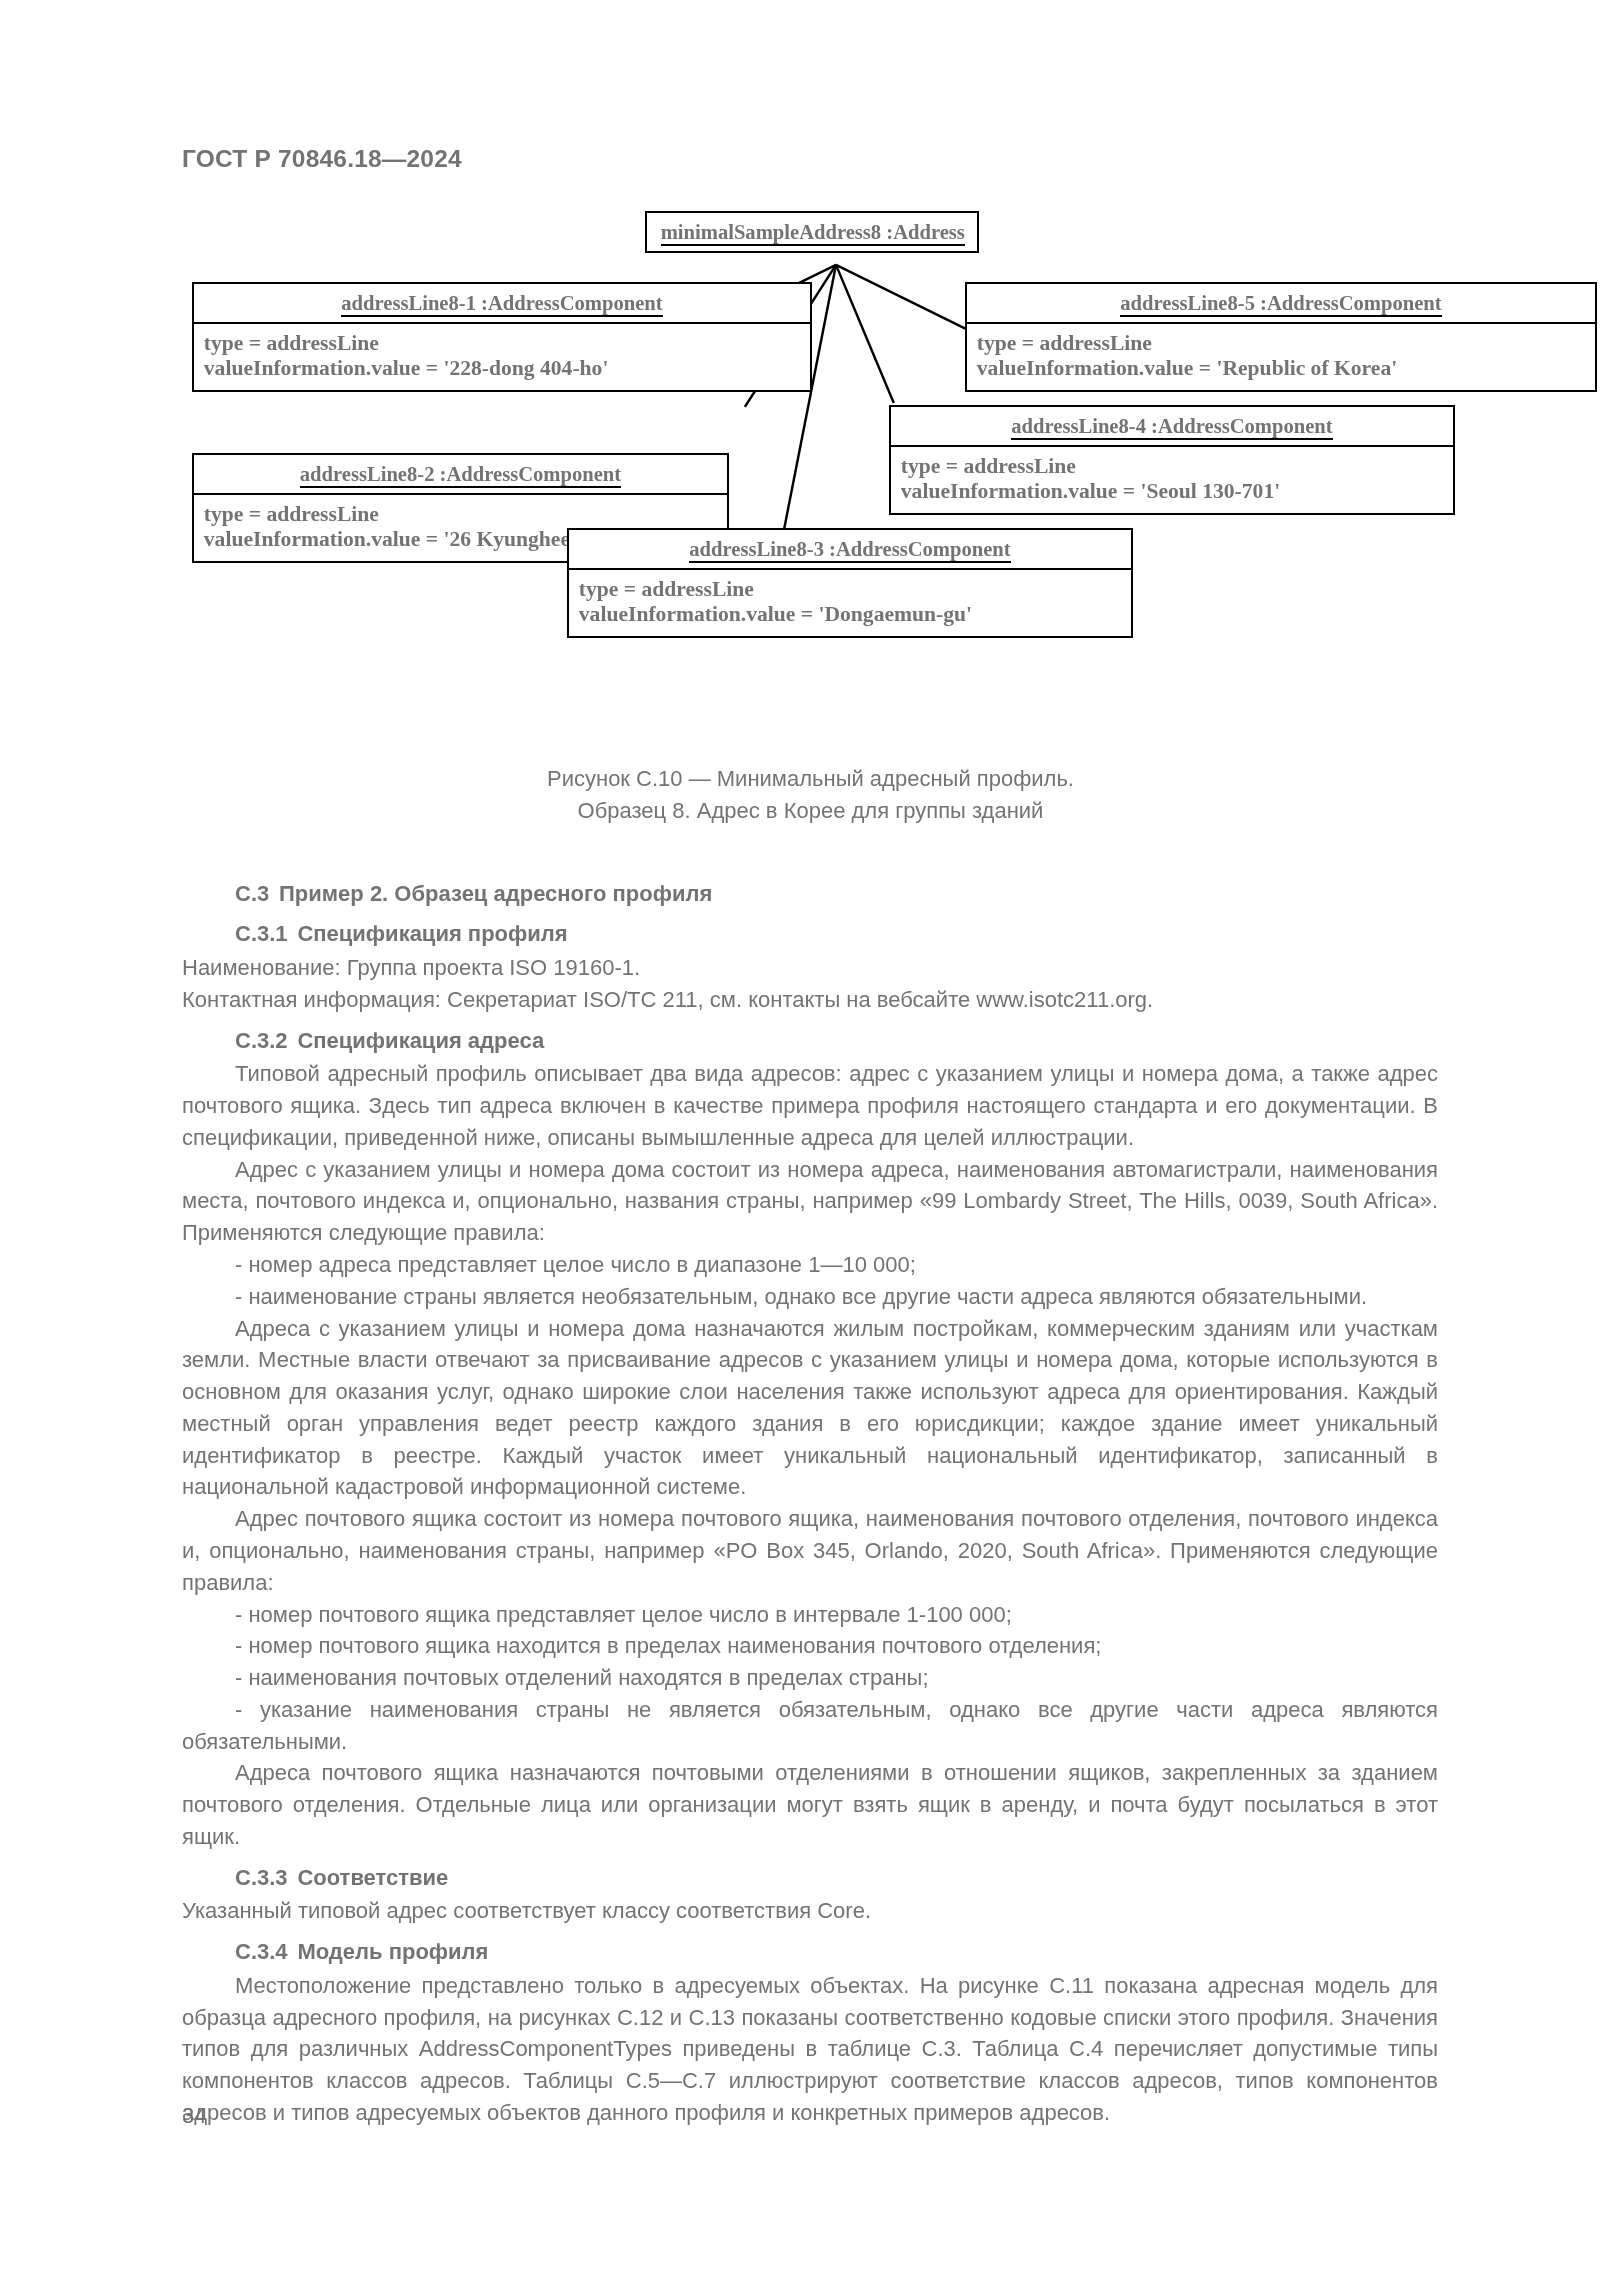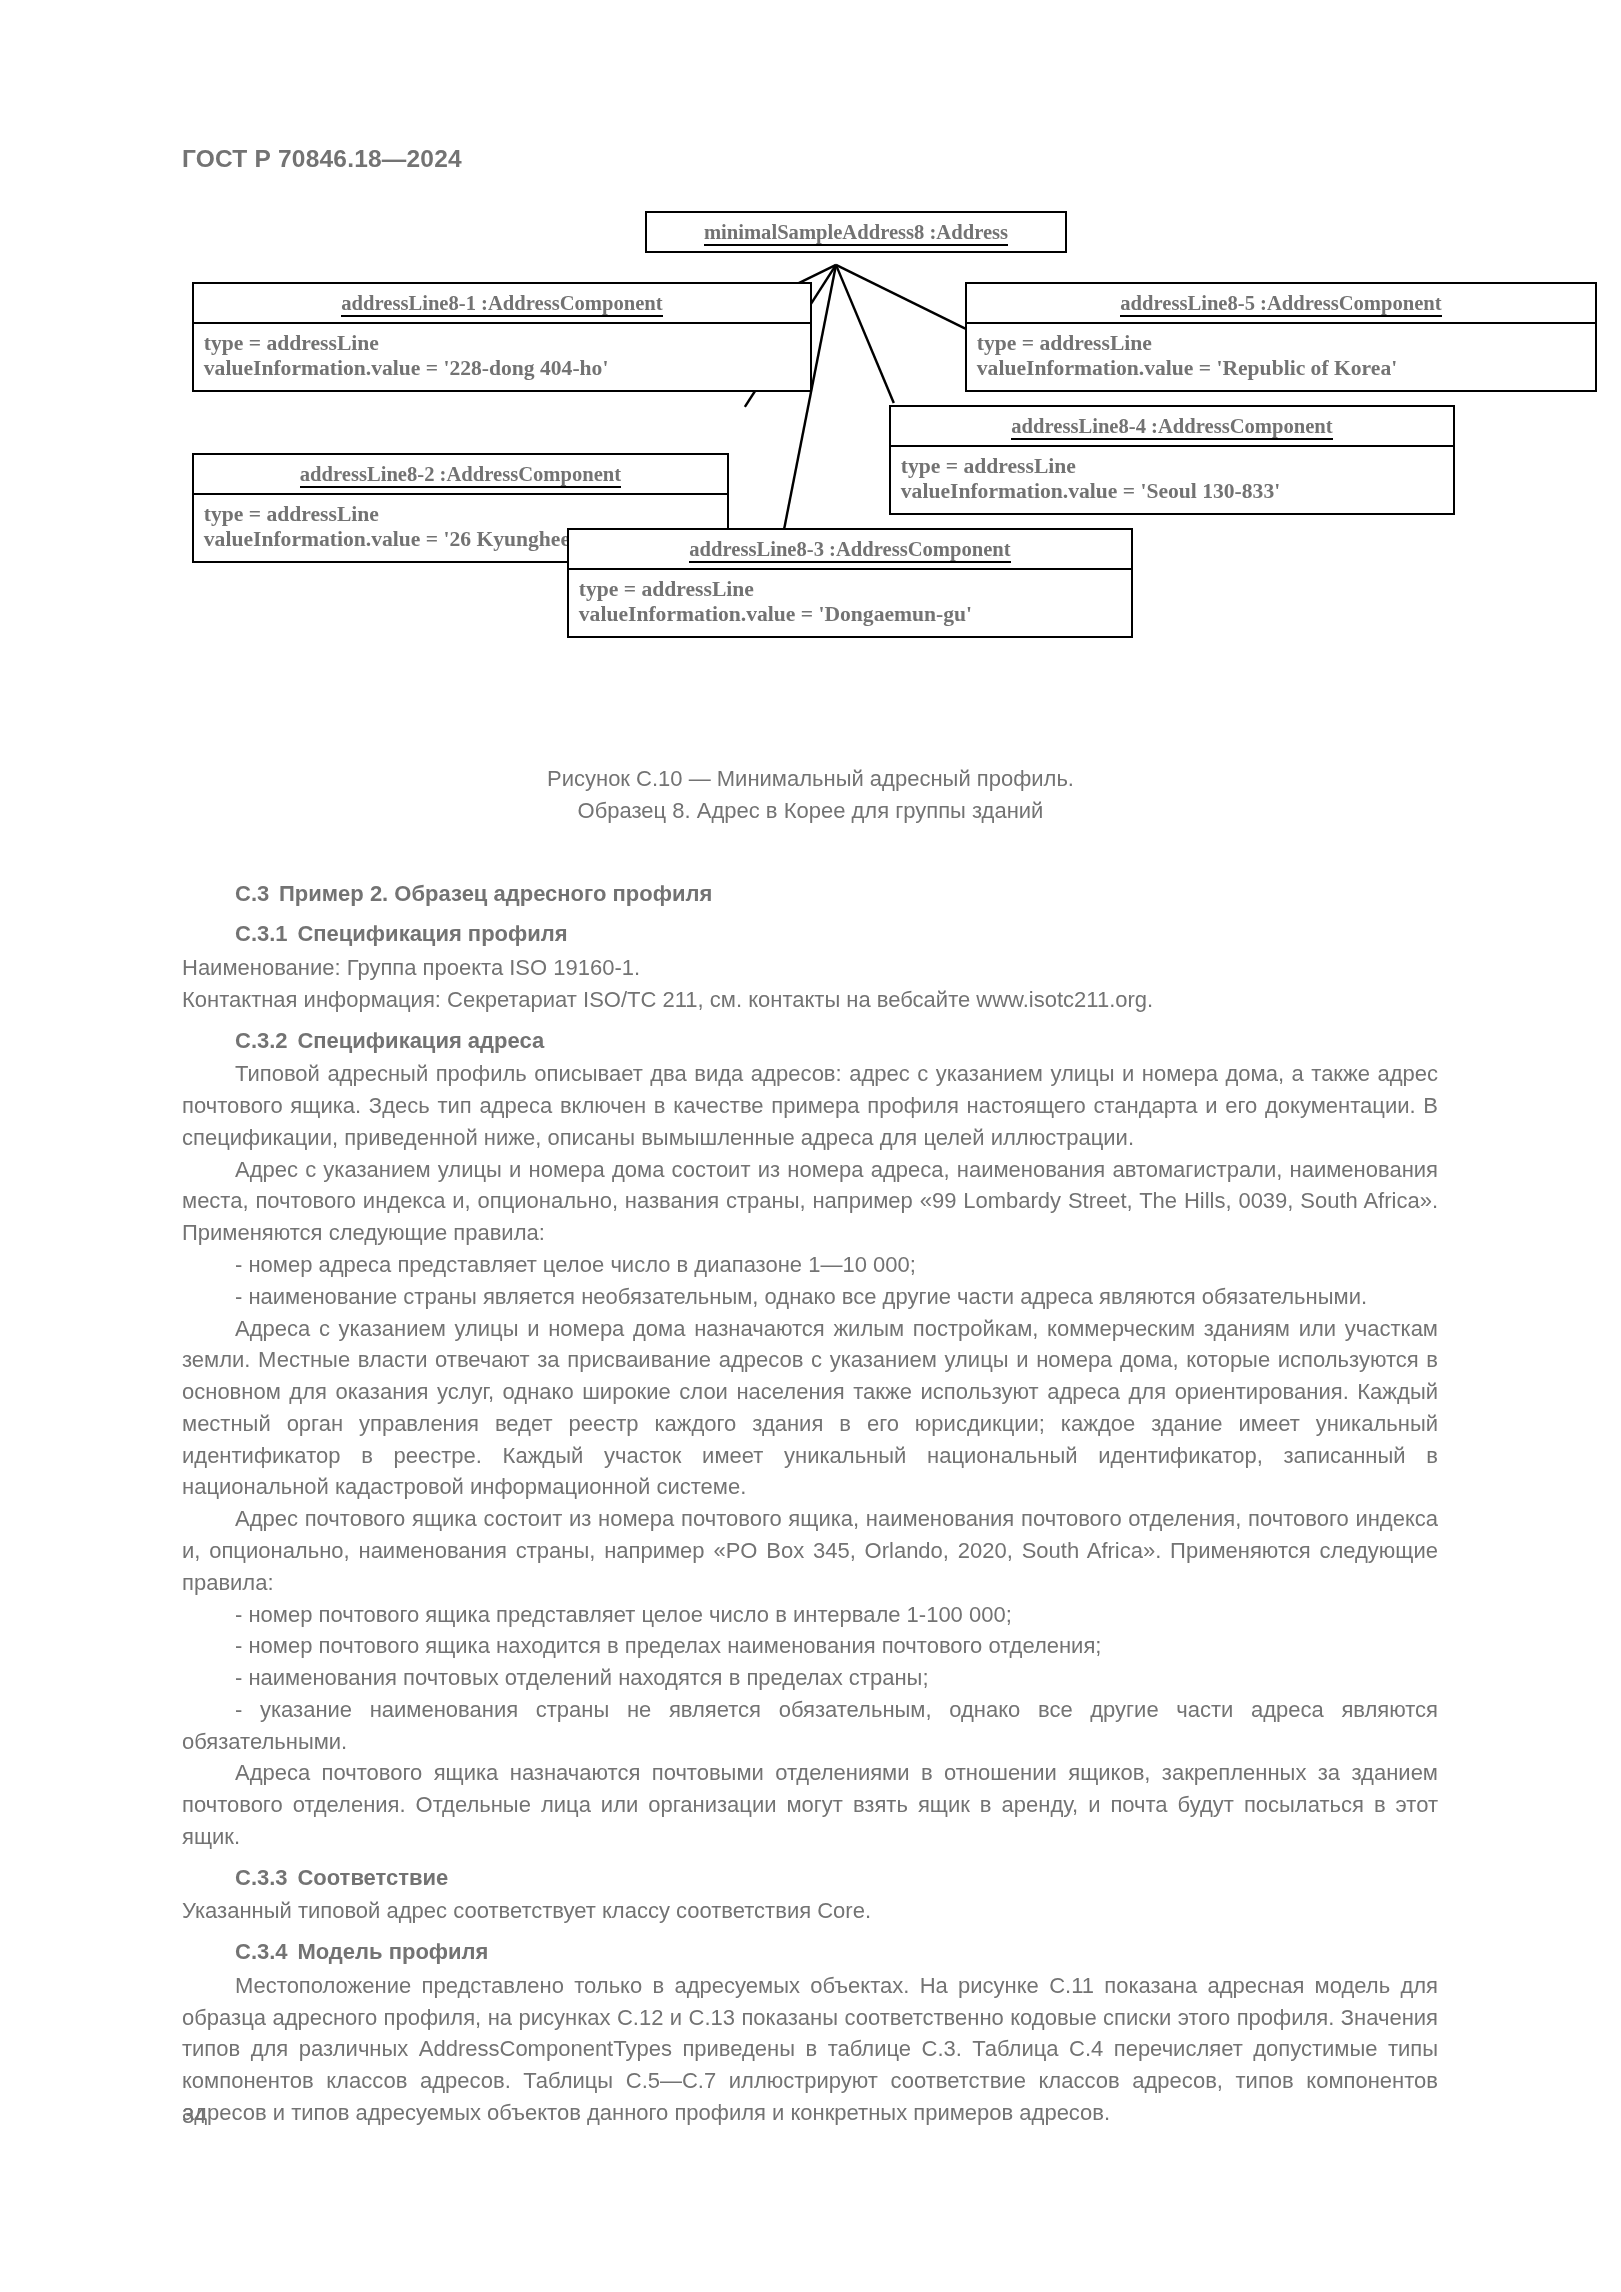--- a/index.html
+++ b/index.html
@@ -65,21 +65,21 @@
   .uml-attrs {
     padding: 6.9px 9.8px 8.8px 9.8px;
     font-size: 21.6px;
     font-weight: bold;
     line-height: 1.18;
     white-space: nowrap;
   }
   .uml-attrs div { white-space: nowrap; }
 
   
-  #box-root      { left: 645px; top: 0px;   width: 422px; }
+  #box-root      { left: 645px; top: 0px;   width: 334px; }
   #box-8-1       { left: 192px; top: 71px;  width: 620px; }
   #box-8-5       { left: 965px; top: 71px;  width: 632px; }
   #box-8-2       { left: 192px; top: 194px; width: 537px; margin-top: 48px; }
   #box-8-4       { left: 889px; top: 194px; width: 566px; }
   #box-8-3       { left: 567px; top: 317px; width: 566px; }
 
   
   .fig-caption {
     position: absolute;
     left: 0;
@@ -188,21 +188,21 @@
         <div>valueInformation.value = '26 Kyunghee-daero'</div>
       </div>
     </div>
 
     <div class="uml-box" id="box-8-4">
       <div class="uml-title">
         <span>addressLine8-4 :AddressComponent</span>
       </div>
       <div class="uml-attrs uml-sep">
         <div>type = addressLine</div>
-        <div>valueInformation.value = 'Seoul 130-833'</div>
+        <div>valueInformation.value = 'Seoul 130-701'</div>
       </div>
     </div>
 
     <div class="uml-box" id="box-8-3">
       <div class="uml-title">
         <span>addressLine8-3 :AddressComponent</span>
       </div>
       <div class="uml-attrs uml-sep">
         <div>type = addressLine</div>
         <div>valueInformation.value = 'Dongaemun-gu'</div>

